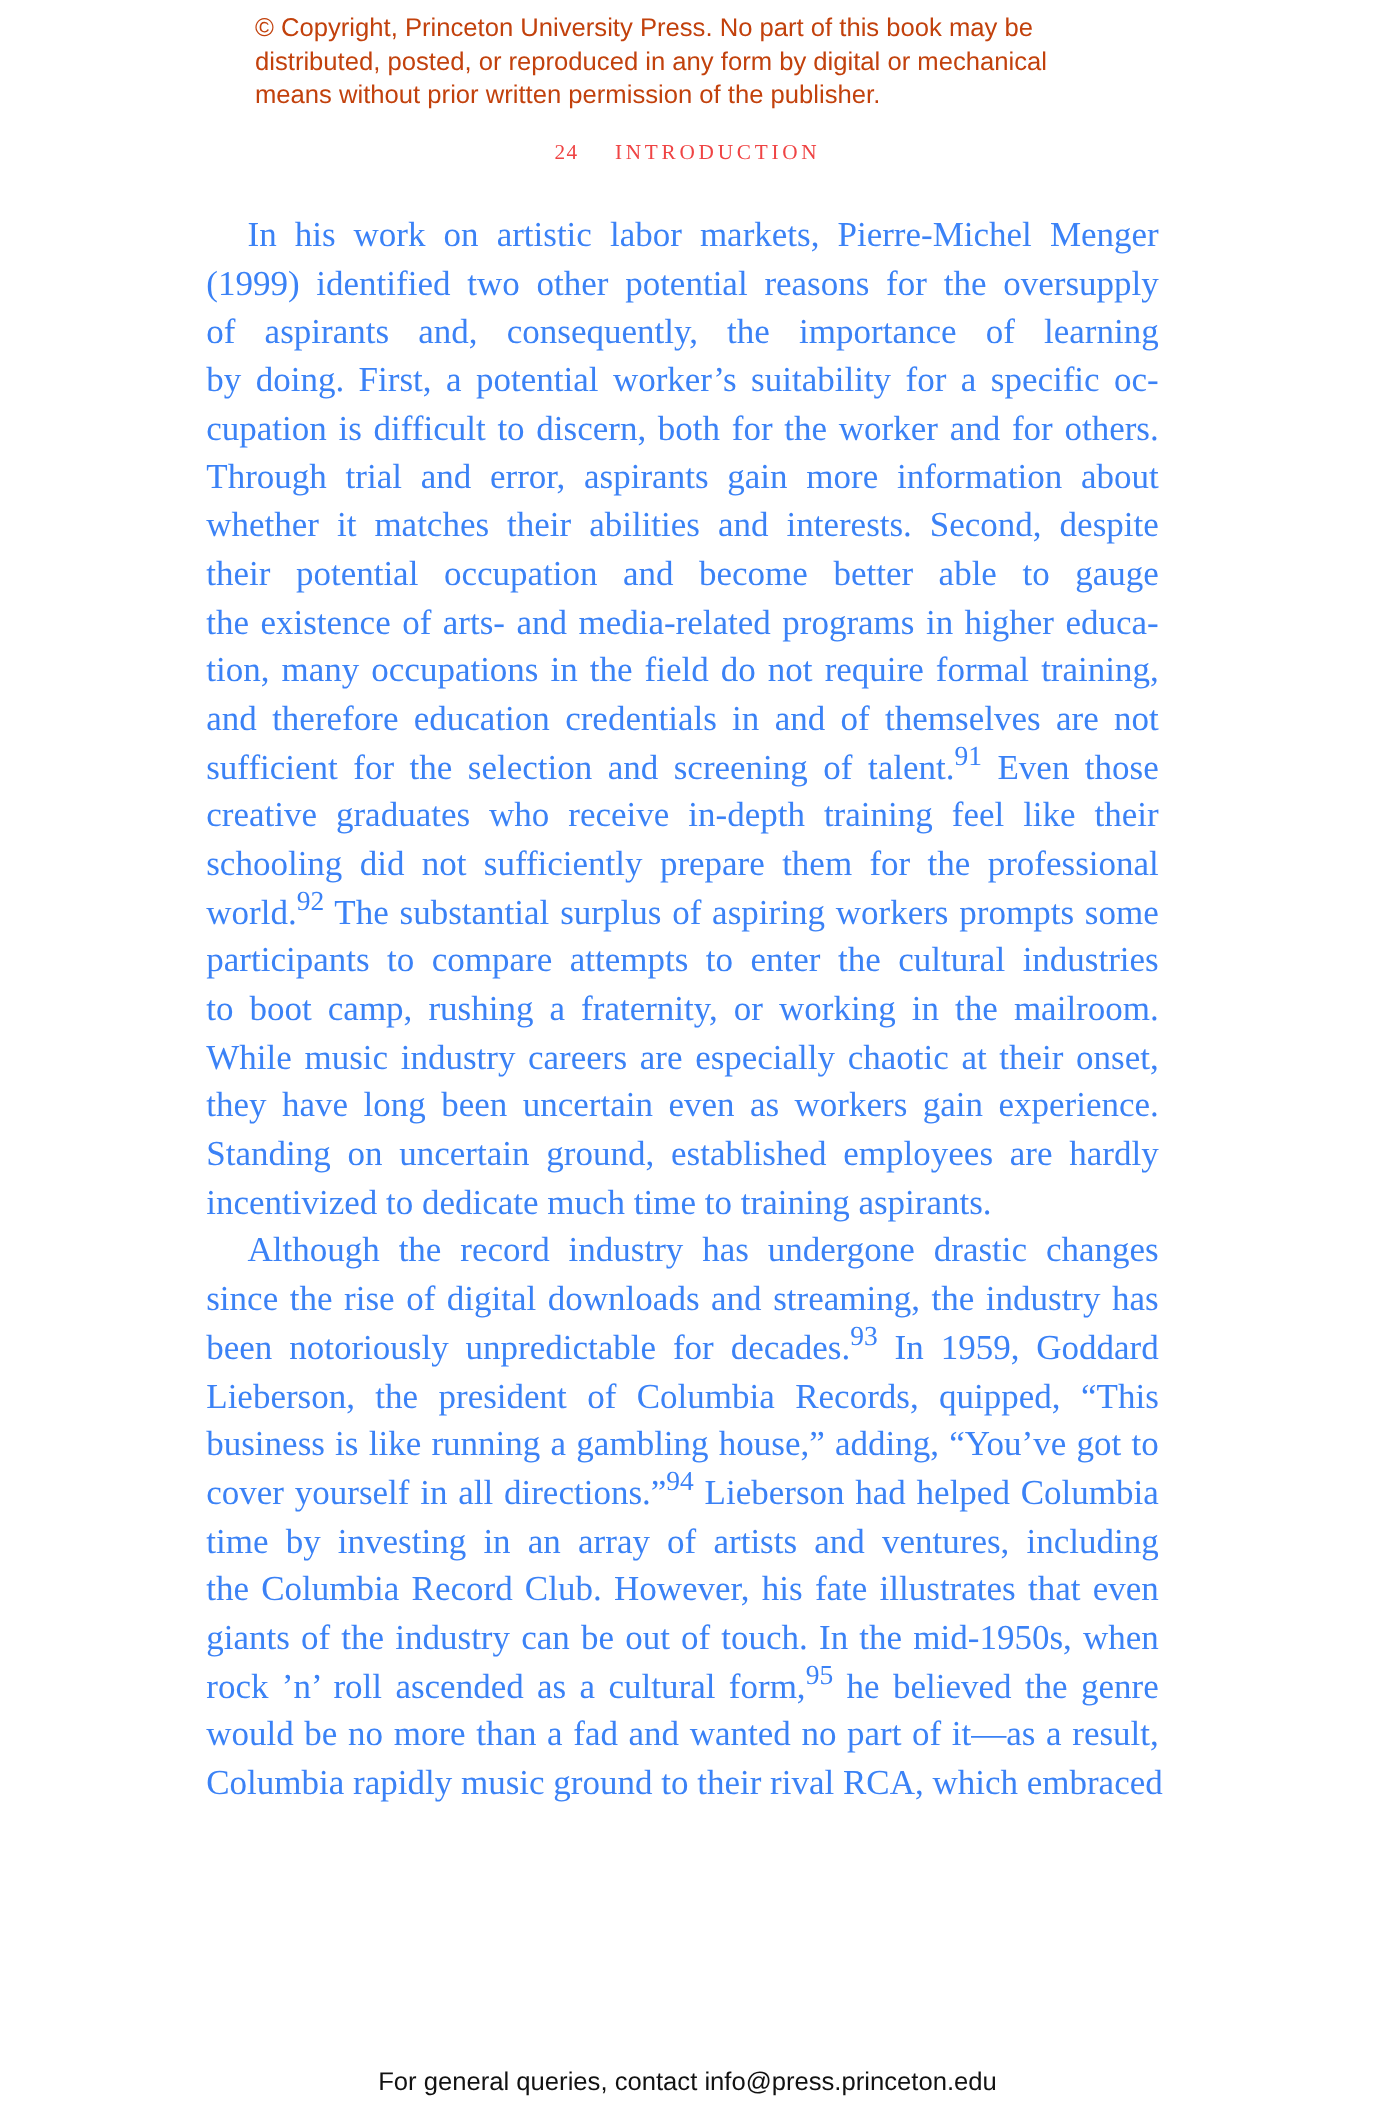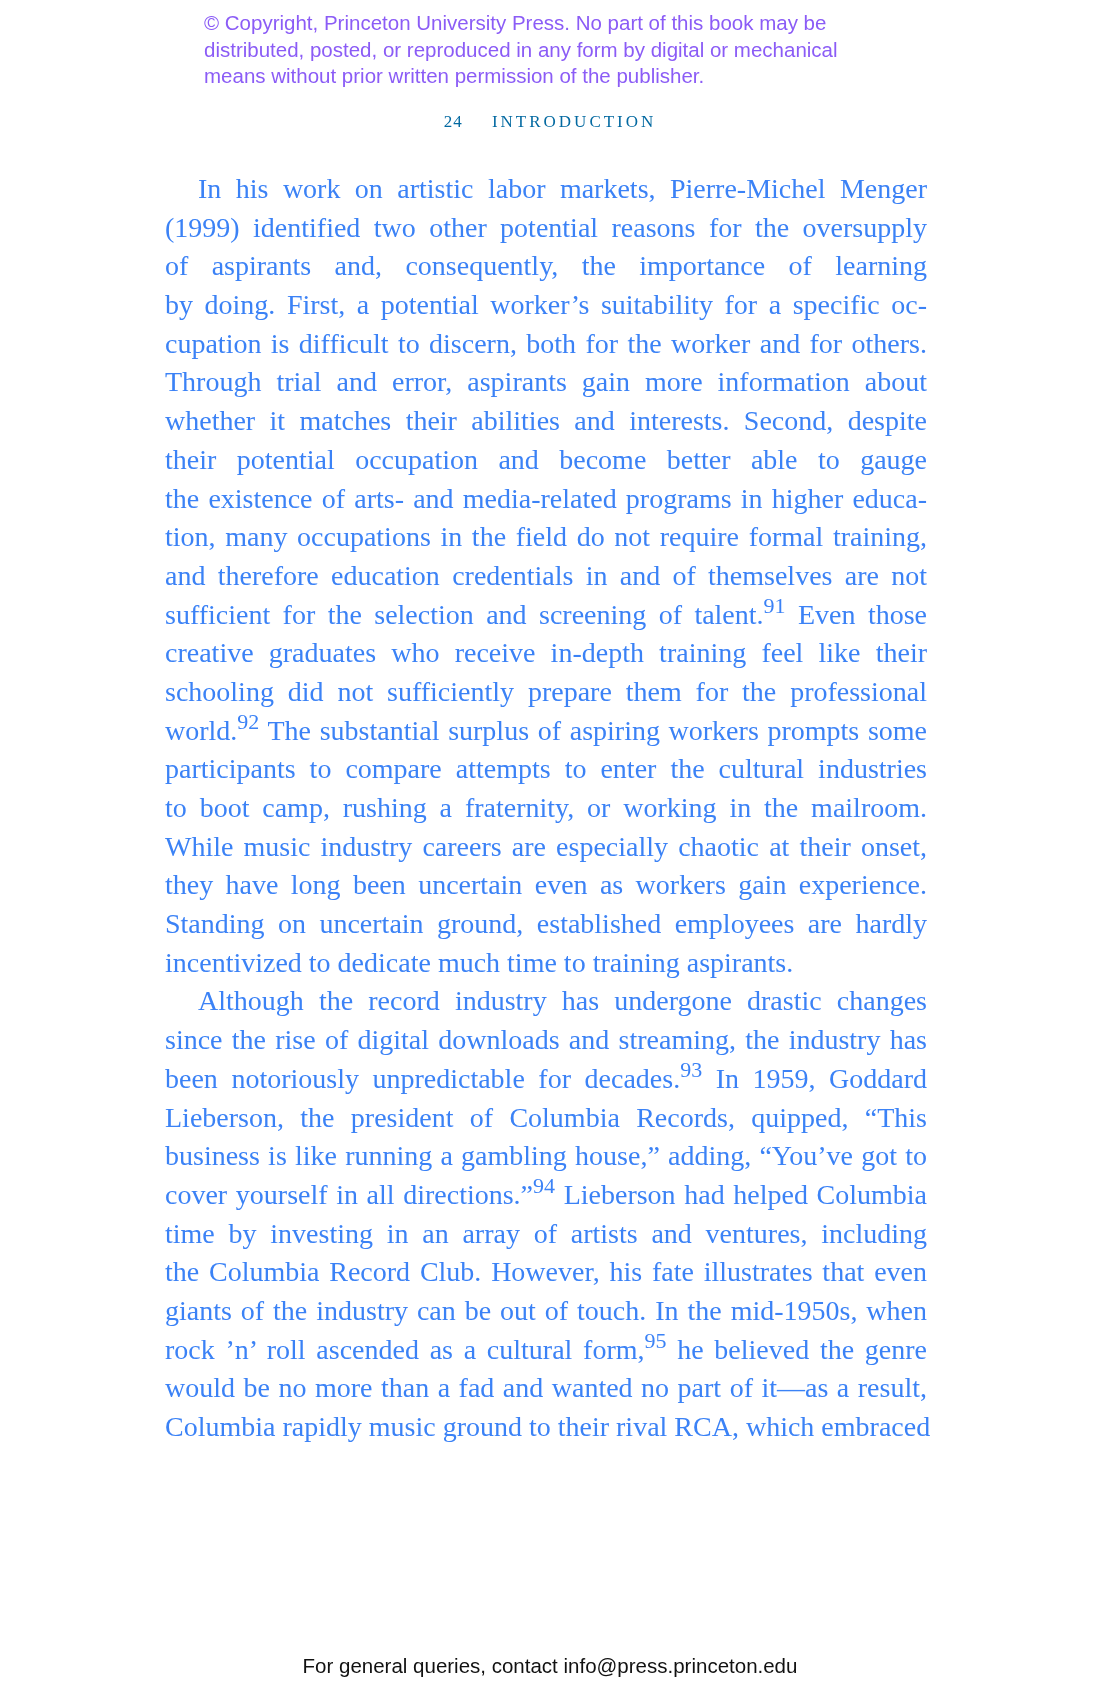--- a/index.html
+++ b/index.html
@@ -1,25 +1,25 @@
 <!DOCTYPE html>
 <html><head>
   <meta charset="utf-8">
   <style>
     html, body { margin: 0; padding: 0; background: #ffffff; }
     body { width: 1100px; height: 1700px; position: relative; overflow: hidden; }
     .copyright {
       position: absolute; left: 204px; top: 10px; width: 720px;
       font-family: "Liberation Sans", sans-serif; font-size: 20.5px; line-height: 26.5px;
-      color: #8b5cf6;
+      color: #c2410c;
     }
     .copyright div { white-space: nowrap; }
     .running-head {
       position: absolute; left: 0; top: 112px; width: 1100px; text-align: center;
-      font-family: "Liberation Serif", serif; font-size: 17px; color: #0369a1;
+      font-family: "Liberation Serif", serif; font-size: 17px; color: #ef4444;
       letter-spacing: 3px;
     }
     .running-head .pg { margin-right: 22px; letter-spacing: 1px; }
     .body-text {
       position: absolute; left: 165px; top: 170px; width: 762px;
       font-family: "Liberation Serif", serif; font-size: 28px; color: #3b82f6;
     }
     .line {
       height: 38.7px; line-height: 38.7px; white-space: nowrap;
       text-align: justify; text-align-last: justify;

